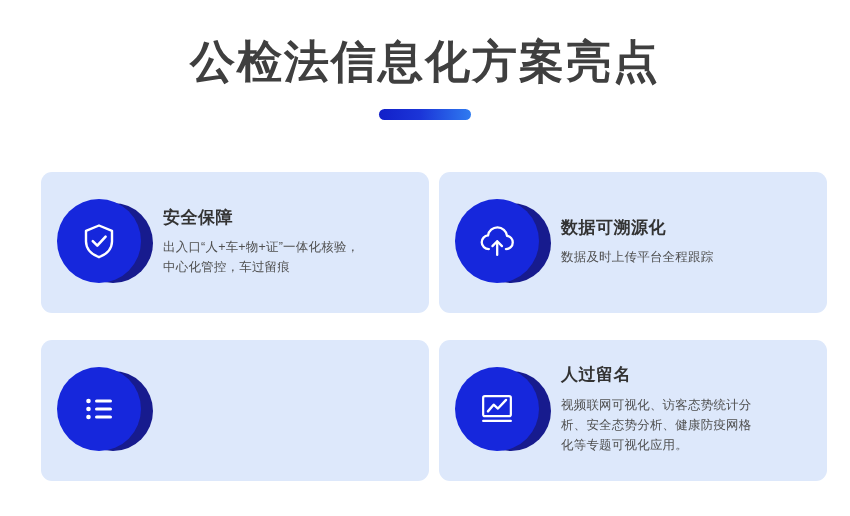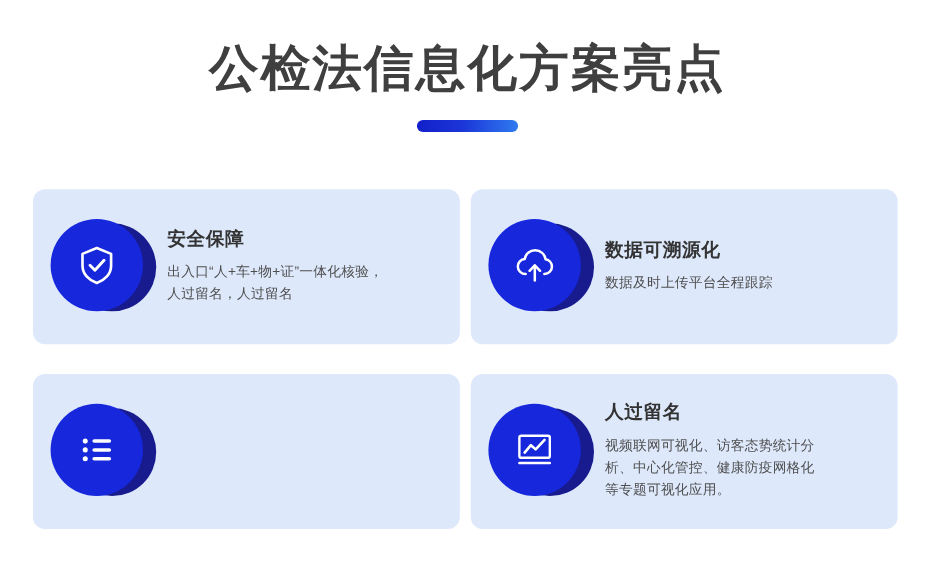--- a/index.html
+++ b/index.html
@@ -40,21 +40,21 @@
     width: 92px;
     height: 11px;
     border-radius: 6px;
     margin: 21px auto 0 auto;
     background: linear-gradient(90deg, #1220c9 0%, #1b35d8 45%, #2f7bf0 100%);
   }
 
   
   .cards {
     position: absolute;
-    left: 30px;
+    left: 41px;
     top: 172px;
     width: 786px;
     display: grid;
     grid-template-columns: 388px 388px;
     grid-template-rows: 141px 141px;
     column-gap: 10px;
     row-gap: 27px;
   }
   .card {
     background: #dde8fb;
@@ -146,21 +146,21 @@
           <span>
             <svg width="40" height="40" viewBox="0 0 40 40" fill="none">
               <path d="M20 4.5 L33 9.8 V20.5 C33 28 27.3 33.6 20 36.2 C12.7 33.6 7 28 7 20.5 V9.8 Z" stroke="#ffffff" stroke-width="2.4" stroke-linejoin="round" fill="none"></path>
               <path d="M13.8 20.2 L18.3 24.7 L26.6 15.6" stroke="#ffffff" stroke-width="2.6" stroke-linecap="round" stroke-linejoin="round" fill="none"></path>
             </svg>
           </span>
         </div>
       </div>
       <div class="card-text">
         <div class="card-title">安全保障</div>
-        <div class="card-desc wide">出入口“人+车+物+证”一体化核验，人过留名，人过留名</div>
+        <div class="card-desc wide">出入口“人+车+物+证”一体化核验，中心化管控，车过留痕</div>
       </div>
     </div>
 
     <div class="card">
       <div class="icon-wrap">
         <div class="icon-shadow"></div>
         <div class="icon-circle">
           <span>
             <svg width="42" height="42" viewBox="0 0 44 44" fill="none">
               <path d="M13.5 30.5 C9.4 30.5 6 27.3 6 23.3 C6 19.6 8.9 16.5 12.6 16.2 C13.3 11.4 17.5 7.8 22.5 7.8 C27.6 7.8 31.9 11.6 32.5 16.5 C35.9 17.1 38.5 20 38.5 23.5 C38.5 27.4 35.3 30.5 31.3 30.5" stroke="#ffffff" stroke-width="2.4" stroke-linecap="round" stroke-linejoin="round" fill="none"></path>
@@ -204,18 +204,18 @@
             <svg width="42" height="42" viewBox="0 0 44 44" fill="none">
               <rect x="7.5" y="8.5" width="29" height="21" rx="1.8" stroke="#ffffff" stroke-width="2.3" fill="none"></rect>
               <path d="M12.5 24.5 L18.5 17.5 L23 21.5 L31.5 12.5" stroke="#ffffff" stroke-width="2.5" stroke-linecap="round" stroke-linejoin="round" fill="none"></path>
               <path d="M7.5 34.5 H36.5" stroke="#ffffff" stroke-width="2.3" stroke-linecap="round"></path>
             </svg>
           </span>
         </div>
       </div>
       <div class="card-text">
         <div class="card-title">人过留名</div>
-        <div class="card-desc wide">视频联网可视化、访客态势统计分析、中心化管控、健康防疫网格化等专题可视化应用。</div>
+        <div class="card-desc wide">视频联网可视化、访客态势统计分析、安全态势分析、健康防疫网格化等专题可视化应用。</div>
       </div>
     </div>
 
   </div>
 </div>
 
 </body></html>

